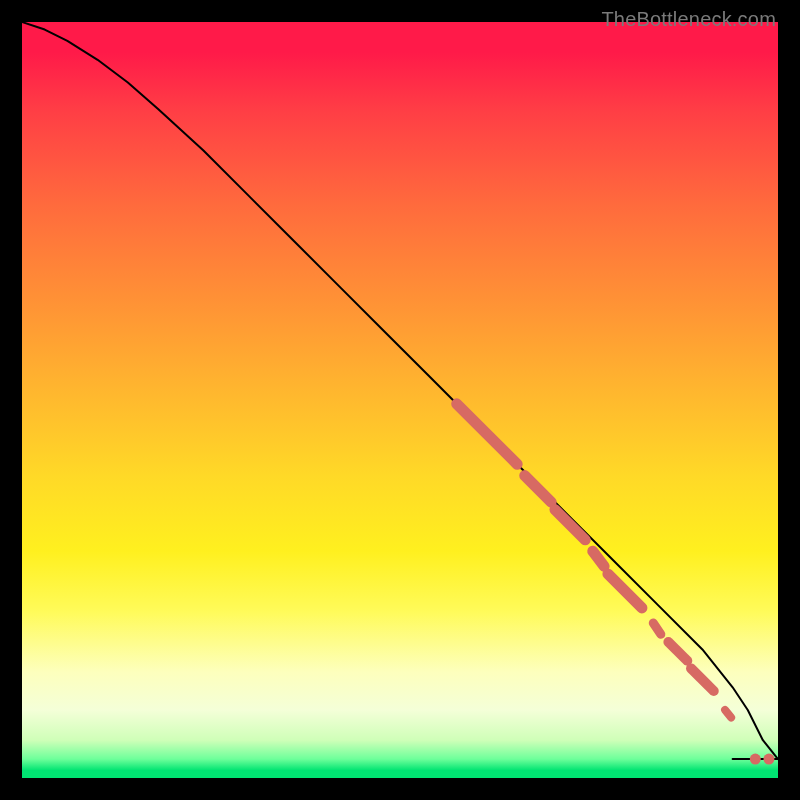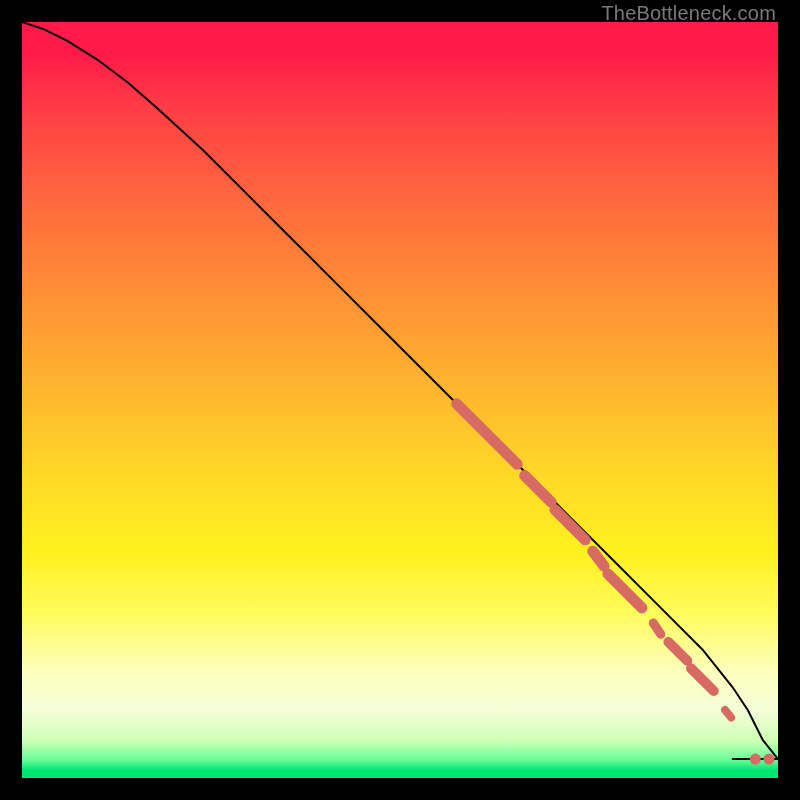--- a/index.html
+++ b/index.html
@@ -43,21 +43,21 @@
   }
   .plot-svg {
     position: absolute;
     left: 0;
     top: 0;
     width: 756px;
     height: 756px;
   }
   .watermark {
     position: absolute;
-    top: 2px;
+    top: 8px;
     right: 24px;
     color: #7a7a7a;
     font-size: 20px;
     letter-spacing: 0.2px;
   }
 </style>
 </head>
 <body>
 
 <div class="stage">

